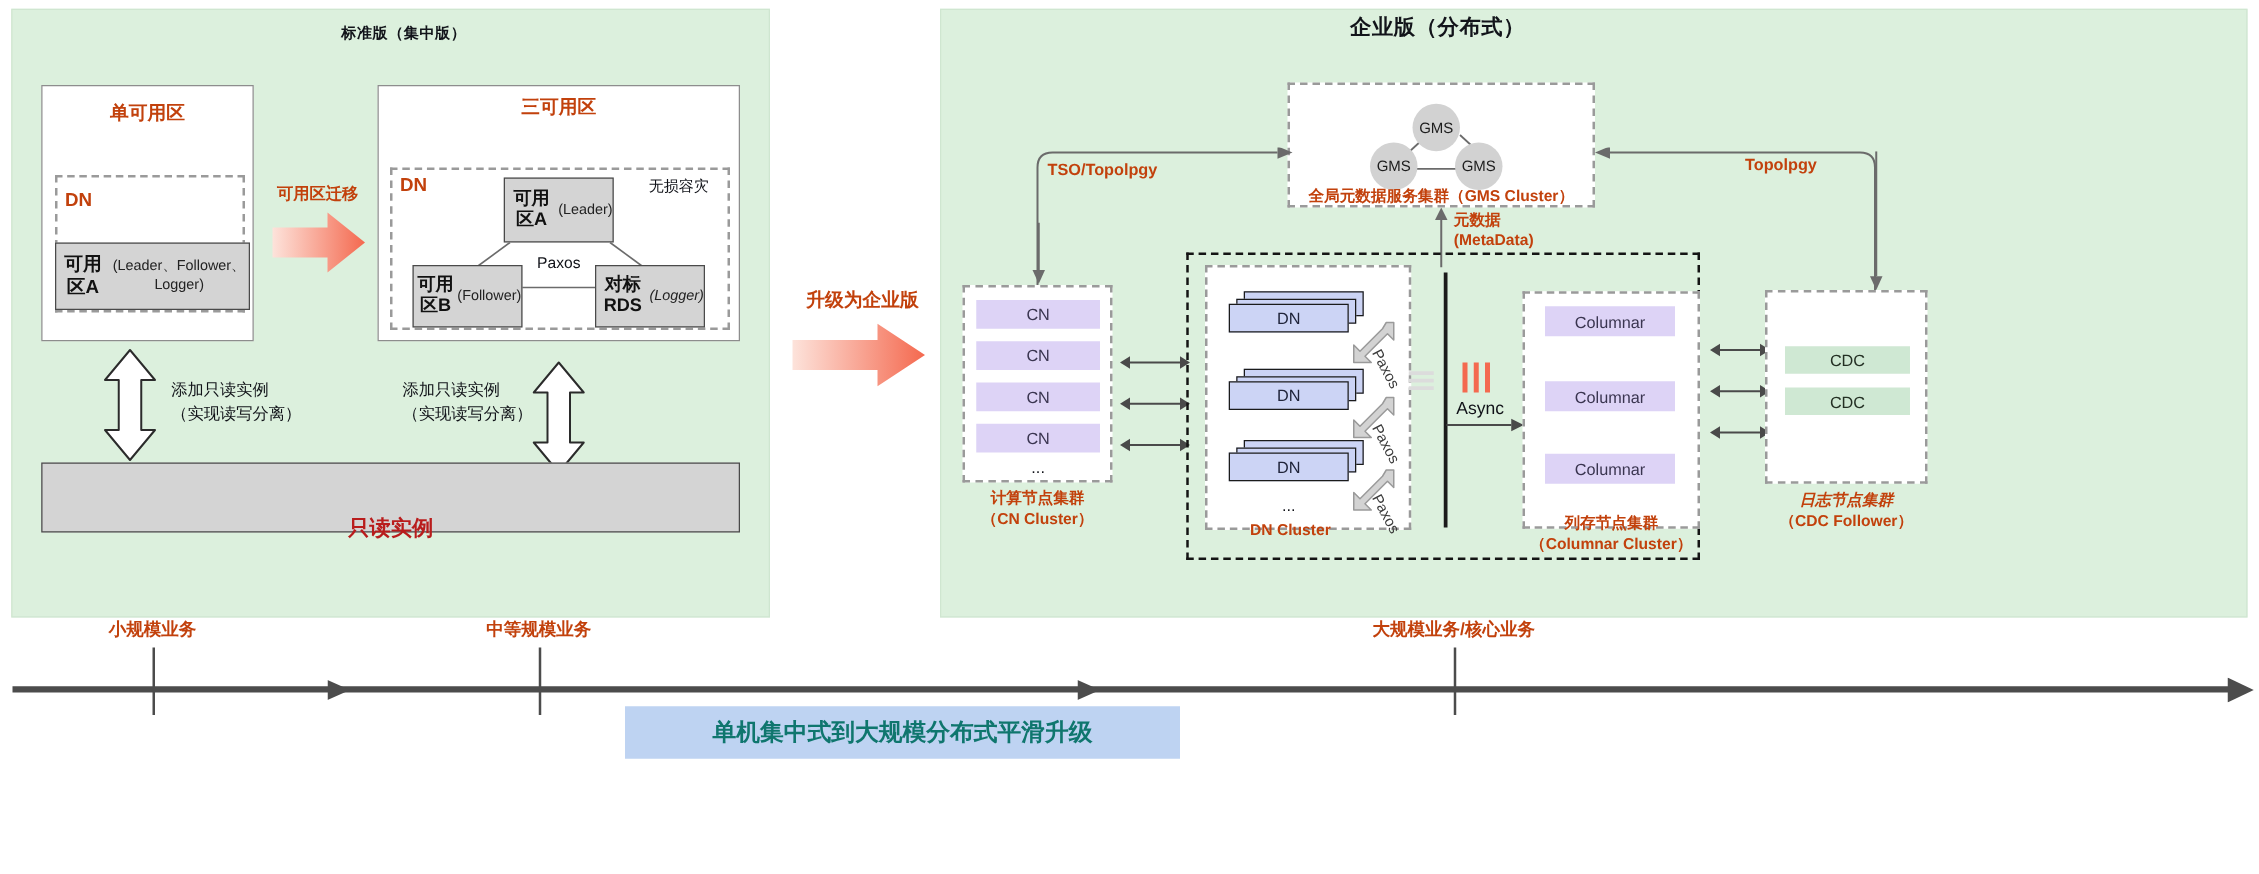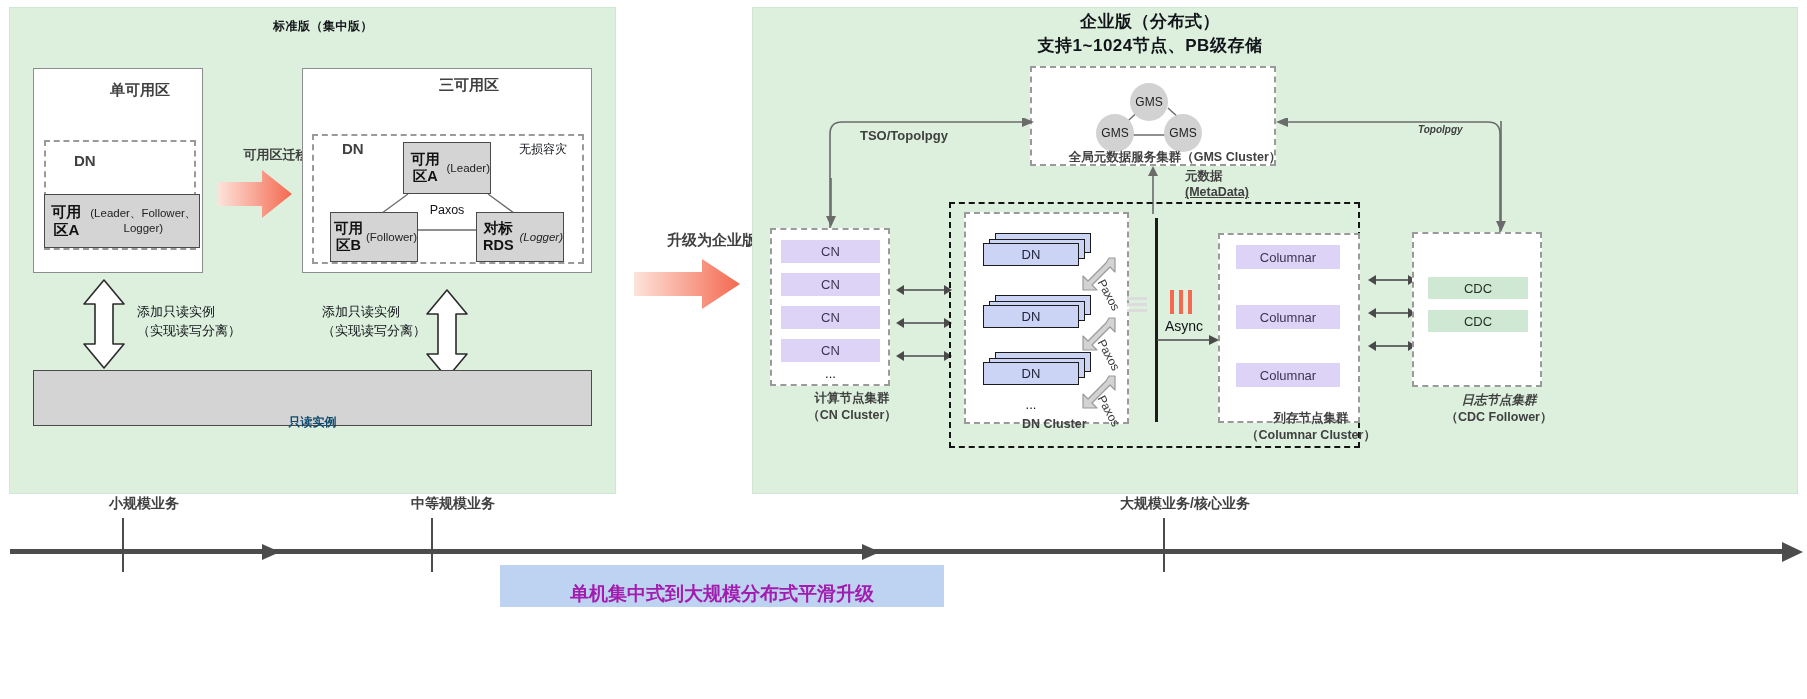--- a/index.html
+++ b/index.html
@@ -32,37 +32,36 @@
   
   .wbox{background:#ffffff;border:1px solid #8d8d8d;}
   .dashbox{border:2px dashed #9a9a9a;background:transparent;}
   .dashbox-blk{border:2px dashed #141414;background:transparent;}
   .graybox{background:#d4d4d4;border:1.5px solid #4a4a4a;}
   .lilac{background:#ddd3f6;color:#3a3550;}
   .dnbox{background:#ccd4f5;border:1.5px solid #1b1b1b;color:#20243a;}
   .cdcbox{background:#cfe8d3;color:#243024;}
 
   .lbl{color:#101218;}
-  .lbl-b{font-weight:bold;color:#404040;margin-left:22px;}
+  .lbl-b{font-weight:bold;color:#c2410c;}
   .blue-t{color:#2060d8;font-weight:bold;}
 
   .paxos-txt{
     color:#3a3a3a;
     font-size:12px;
     transform:rotate(62deg);
     transform-origin:center center;
     white-space:nowrap;
   }
   .timeline-band{background:#4c4c4c;height:5px;}
   .tick{background:#4c4c4c;width:2px;}
   .bottom-pill{
     background:#bed3f2;
-    color:#a21caf;
+    color:#0f766e;
     font-weight:bold;
-    align-items:flex-end;
   }
   .asyncbar{width:4px;background:#f4694f;}
   .hamb{width:20px;height:3px;background:#dcdcdc;}
   .gms-node{
     border-radius:50%;
     background:#d2d2d2;
     color:#1d1d1d;
   }
 </style>
 </head>
@@ -136,38 +135,37 @@
 
   <div class="abs" style="left:322px;top:302px;width:140px;">
     <div class="lbl" style="font-size:13px;line-height:19px;">添加只读实例</div>
     <div class="lbl" style="font-size:13px;line-height:19px;">（实现读写分离）</div>
   </div>
   <svg class="abs" style="left:423px;top:288px;width:48px;height:92px;" viewBox="0 0 48 92">
     <path d="M24,2 L44,26 L33,26 L33,66 L44,66 L24,90 L4,66 L15,66 L15,26 L4,26 Z" fill="#ffffff" stroke="#2b2b2b" stroke-width="1.6" stroke-linejoin="round"></path>
   </svg>
 
   <div class="abs graybox ctr" style="left:33px;top:370px;width:559px;height:56px;">
-    <span style="font-size:12px;font-weight:bold;color:#0c4a6e;margin-top:48px;">只读实例</span>
+    <span style="font-size:17px;font-weight:bold;color:#b91c1c;margin-top:48px;">只读实例</span>
   </div>
 
   <div class="abs ctr lbl-b" style="left:630px;top:229px;width:120px;height:22px;font-size:15px;">升级为企业版</div>
   <svg class="abs" style="left:632px;top:256px;width:110px;height:56px;" viewBox="0 0 110 56">
     <defs>
       <linearGradient id="gradB" x1="0" y1="0" x2="1" y2="0">
         <stop offset="0%" stop-color="#fde3db"></stop>
         <stop offset="100%" stop-color="#f4694f"></stop>
       </linearGradient>
     </defs>
     <path d="M2,16 L70,16 L70,3 L108,28 L70,53 L70,40 L2,40 Z" fill="url(#gradB)"></path>
   </svg>
 
   <div class="abs panel" style="left:752px;top:7px;width:1046px;height:487px;"></div>
 
   <div class="abs ctr panel-title" style="left:900px;top:9px;width:500px;height:24px;font-size:17px;">企业版（分布式）</div>
-  <div class="abs ctr panel-title" style="left:900px;top:33px;width:500px;height:24px;font-size:17px;">支持1~1024节点、PB级存储</div>
 
   <div class="abs dashbox" style="left:1030px;top:66px;width:246px;height:100px;background:#ffffff;"></div>
   <svg class="abs" style="left:1090px;top:80px;width:130px;height:70px;" viewBox="0 0 130 70">
     <line x1="52" y1="28" x2="28" y2="50" stroke="#6b6b6b" stroke-width="1.4"></line>
     <line x1="78" y1="28" x2="102" y2="50" stroke="#6b6b6b" stroke-width="1.4"></line>
     <line x1="32" y1="55" x2="98" y2="55" stroke="#6b6b6b" stroke-width="1.4"></line>
   </svg>
   <div class="abs gms-node ctr" style="left:1130px;top:83px;width:38px;height:38px;font-size:12px;">
     <span>GMS</span>
   </div>
@@ -186,29 +184,29 @@
   <div class="abs lbl-b" style="left:838px;top:128px;font-size:13px;">TSO/Topolpgy</div>
 
   <svg class="abs" style="left:1276px;top:118px;width:228px;height:116px;" viewBox="0 0 228 116">
     <path d="M224,116 L224,16 Q224,4 212,4 L12,4" fill="none" stroke="#6b6b6b" stroke-width="1.6"></path>
     <path d="M12,-1 L0,4 L12,9 Z" fill="#6b6b6b"></path>
   </svg>
   <svg class="abs" style="left:1494px;top:121px;width:14px;height:112px;" viewBox="0 0 14 112">
     <line x1="7" y1="0" x2="7" y2="100" stroke="#6b6b6b" stroke-width="1.6"></line>
     <path d="M2,100 L12,100 L7,111 Z" fill="#6b6b6b"></path>
   </svg>
-  <div class="abs lbl-b" style="left:1396px;top:124px;font-size:10px;font-style:italic;">Topolpgy</div>
+  <div class="abs lbl-b" style="left:1396px;top:124px;font-size:13px;">Topolpgy</div>
 
   <svg class="abs" style="left:1146px;top:166px;width:14px;height:48px;" viewBox="0 0 14 48">
     <line x1="7" y1="48" x2="7" y2="10" stroke="#6b6b6b" stroke-width="1.6"></line>
     <path d="M2,10 L12,10 L7,0 Z" fill="#6b6b6b"></path>
   </svg>
   <div class="abs" style="left:1163px;top:168px;width:110px;">
     <div class="lbl-b" style="font-size:12.5px;line-height:16px;">元数据</div>
-    <div class="lbl-b" style="font-size:12.5px;line-height:16px;text-decoration:underline;">(MetaData)</div>
+    <div class="lbl-b" style="font-size:12.5px;line-height:16px;">(MetaData)</div>
   </div>
 
   <svg class="abs" style="left:824px;top:178px;width:14px;height:50px;" viewBox="0 0 14 50">
     <line x1="7" y1="0" x2="7" y2="38" stroke="#6b6b6b" stroke-width="1.6"></line>
     <path d="M2,38 L12,38 L7,49 Z" fill="#6b6b6b"></path>
   </svg>
 
   <div class="abs dashbox" style="left:770px;top:228px;width:120px;height:158px;background:#ffffff;"></div>
   <div class="abs lilac ctr" style="left:781px;top:240px;width:99px;height:23px;font-size:13px;">
     <span>CN</span>

